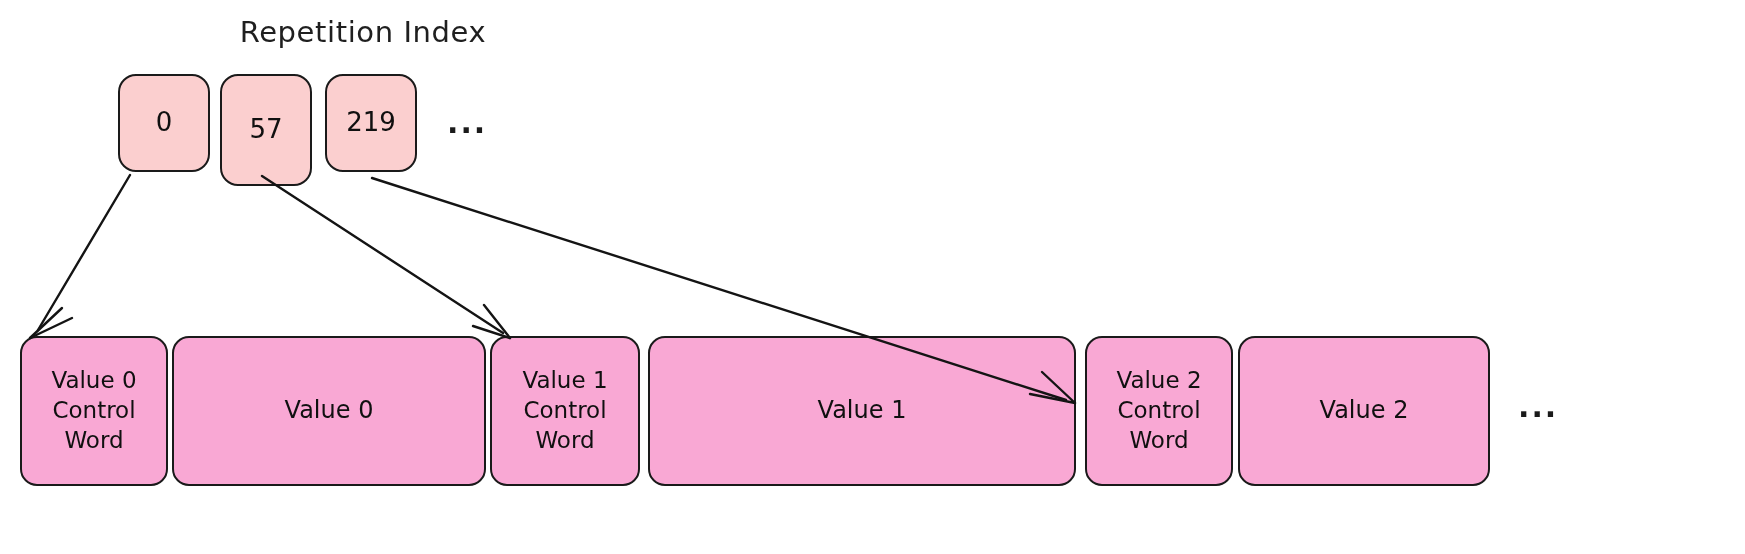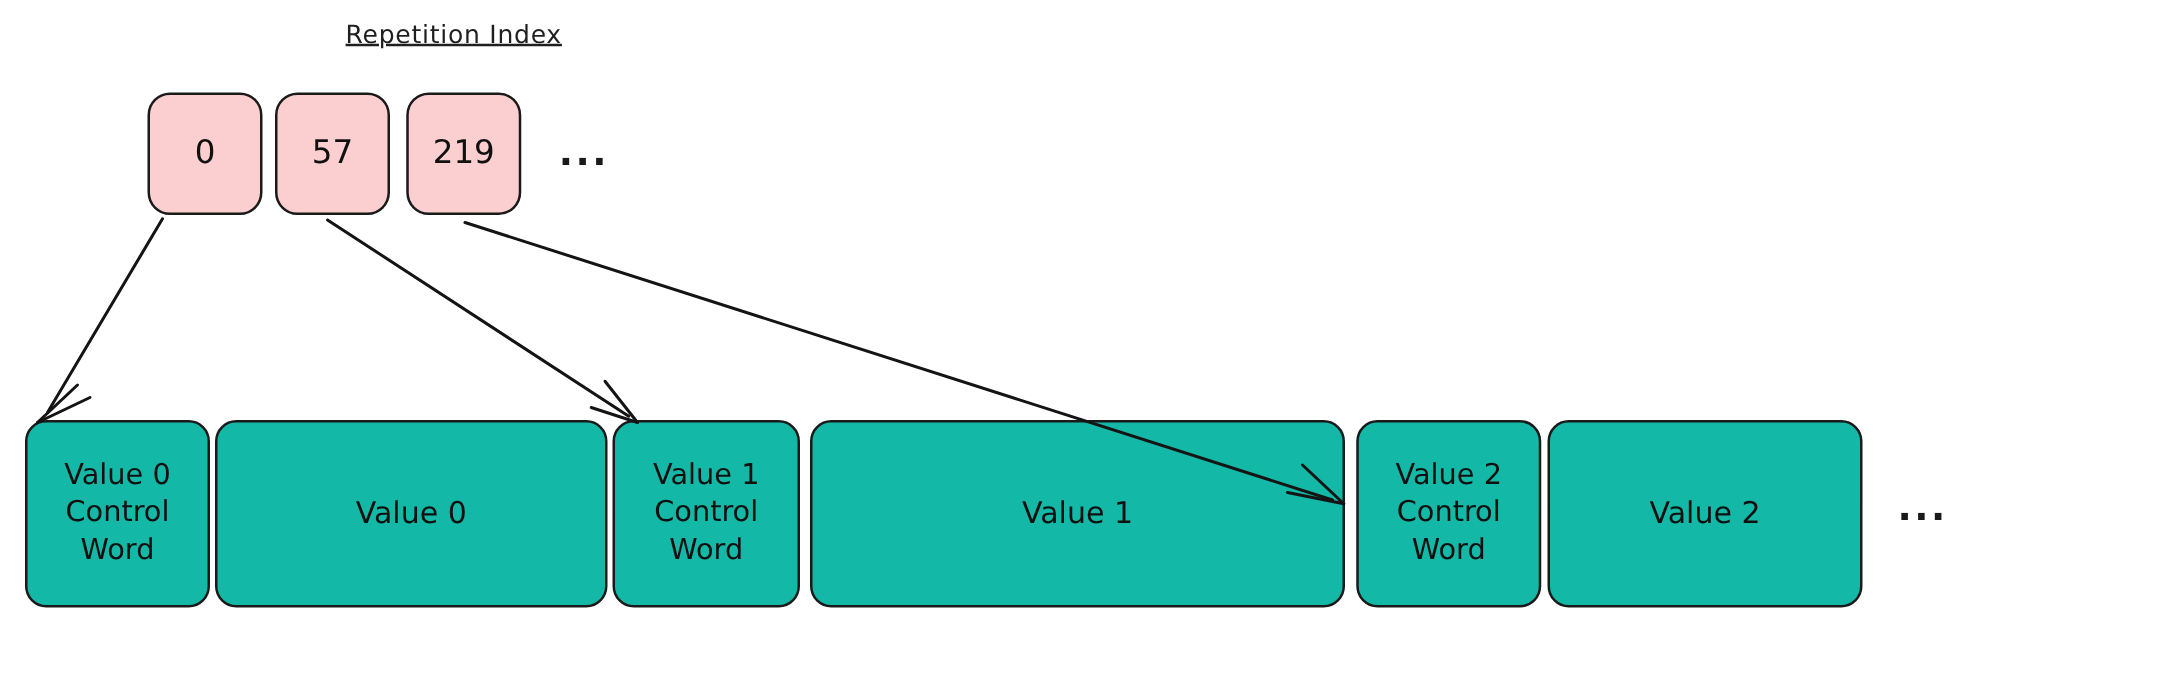--- a/index.html
+++ b/index.html
@@ -19,27 +19,26 @@
     overflow: hidden;
   }
 
   
   #title {
     position: absolute;
     left: 238px;
     top: 16px;
     width: 250px;
     text-align: center;
-    font-size: 20px;
+    font-size: 29px;
     line-height: 1.15;
     color: #1f1f1f;
     letter-spacing: 0.6px;
     font-family: "DejaVu Sans", sans-serif;
     white-space: nowrap;
-    text-decoration: underline;
   }
 
   
   .node {
     position: absolute;
     box-sizing: border-box;
     border: 2.2px solid #1a1a1a;
     border-radius: 16px;
     display: flex;
     align-items: center;
@@ -49,21 +48,21 @@
     line-height: 1.30;
     padding: 2px 4px;
     font-family: "DejaVu Sans", sans-serif;
   }
   .node.index {
     background: #FBCFCF;
     font-size: 26px;
     border-radius: 18px;
   }
   .node.value {
-    background: #14b8a6;
+    background: #f9a8d4;
     font-size: 24px;
     border-radius: 17px;
   }
   .node.value.ctrl {
     font-size: 23px;
   }
 
   
   .ellipsis {
     position: absolute;
@@ -96,21 +95,21 @@
 </style>
 </head>
 <body>
 
 <div id="diagram-root">
 
   <div id="title">Repetition Index</div>
 
   <div class="node index" style="left:118px; top:74px; width:92px; height:98px;">0</div>
 
-  <div class="node index" style="left:220px; top:74px; width:92px; height:98px;">57</div>
+  <div class="node index" style="left:220px; top:74px; width:92px; height:112px;">57</div>
 
   <div class="node index" style="left:325px; top:74px; width:92px; height:98px;">219</div>
 
   <div class="ellipsis" style="left:447px; top:108px;">...</div>
 
   <div class="node value ctrl" style="left:20px; top:336px; width:148px; height:150px;">Value 0<br>Control<br>Word</div>
 
   <div class="node value" style="left:172px; top:336px; width:314px; height:150px;">Value 0</div>
 
   <div class="node value ctrl" style="left:490px; top:336px; width:150px; height:150px;">Value 1<br>Control<br>Word</div>

